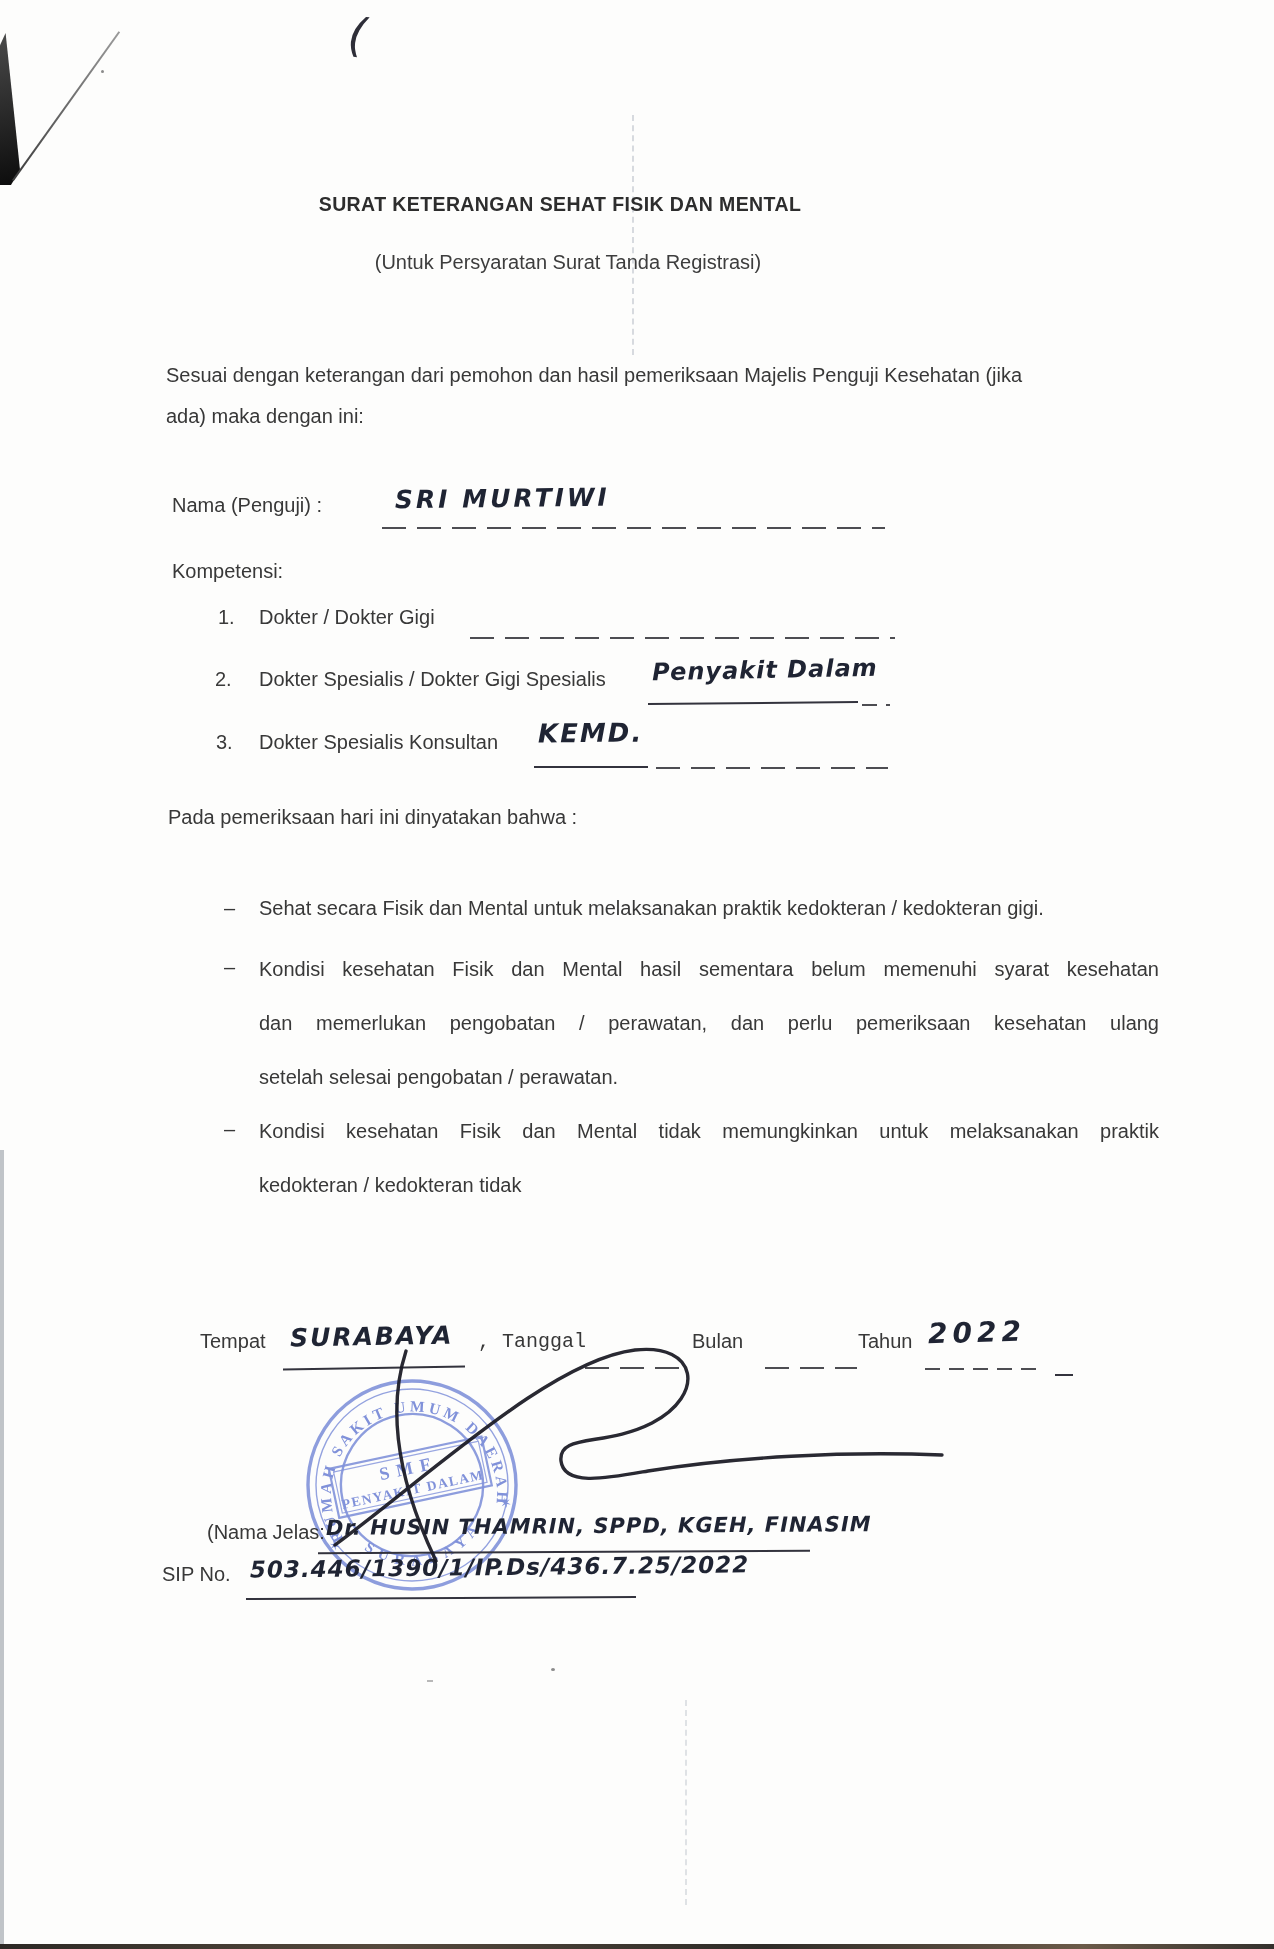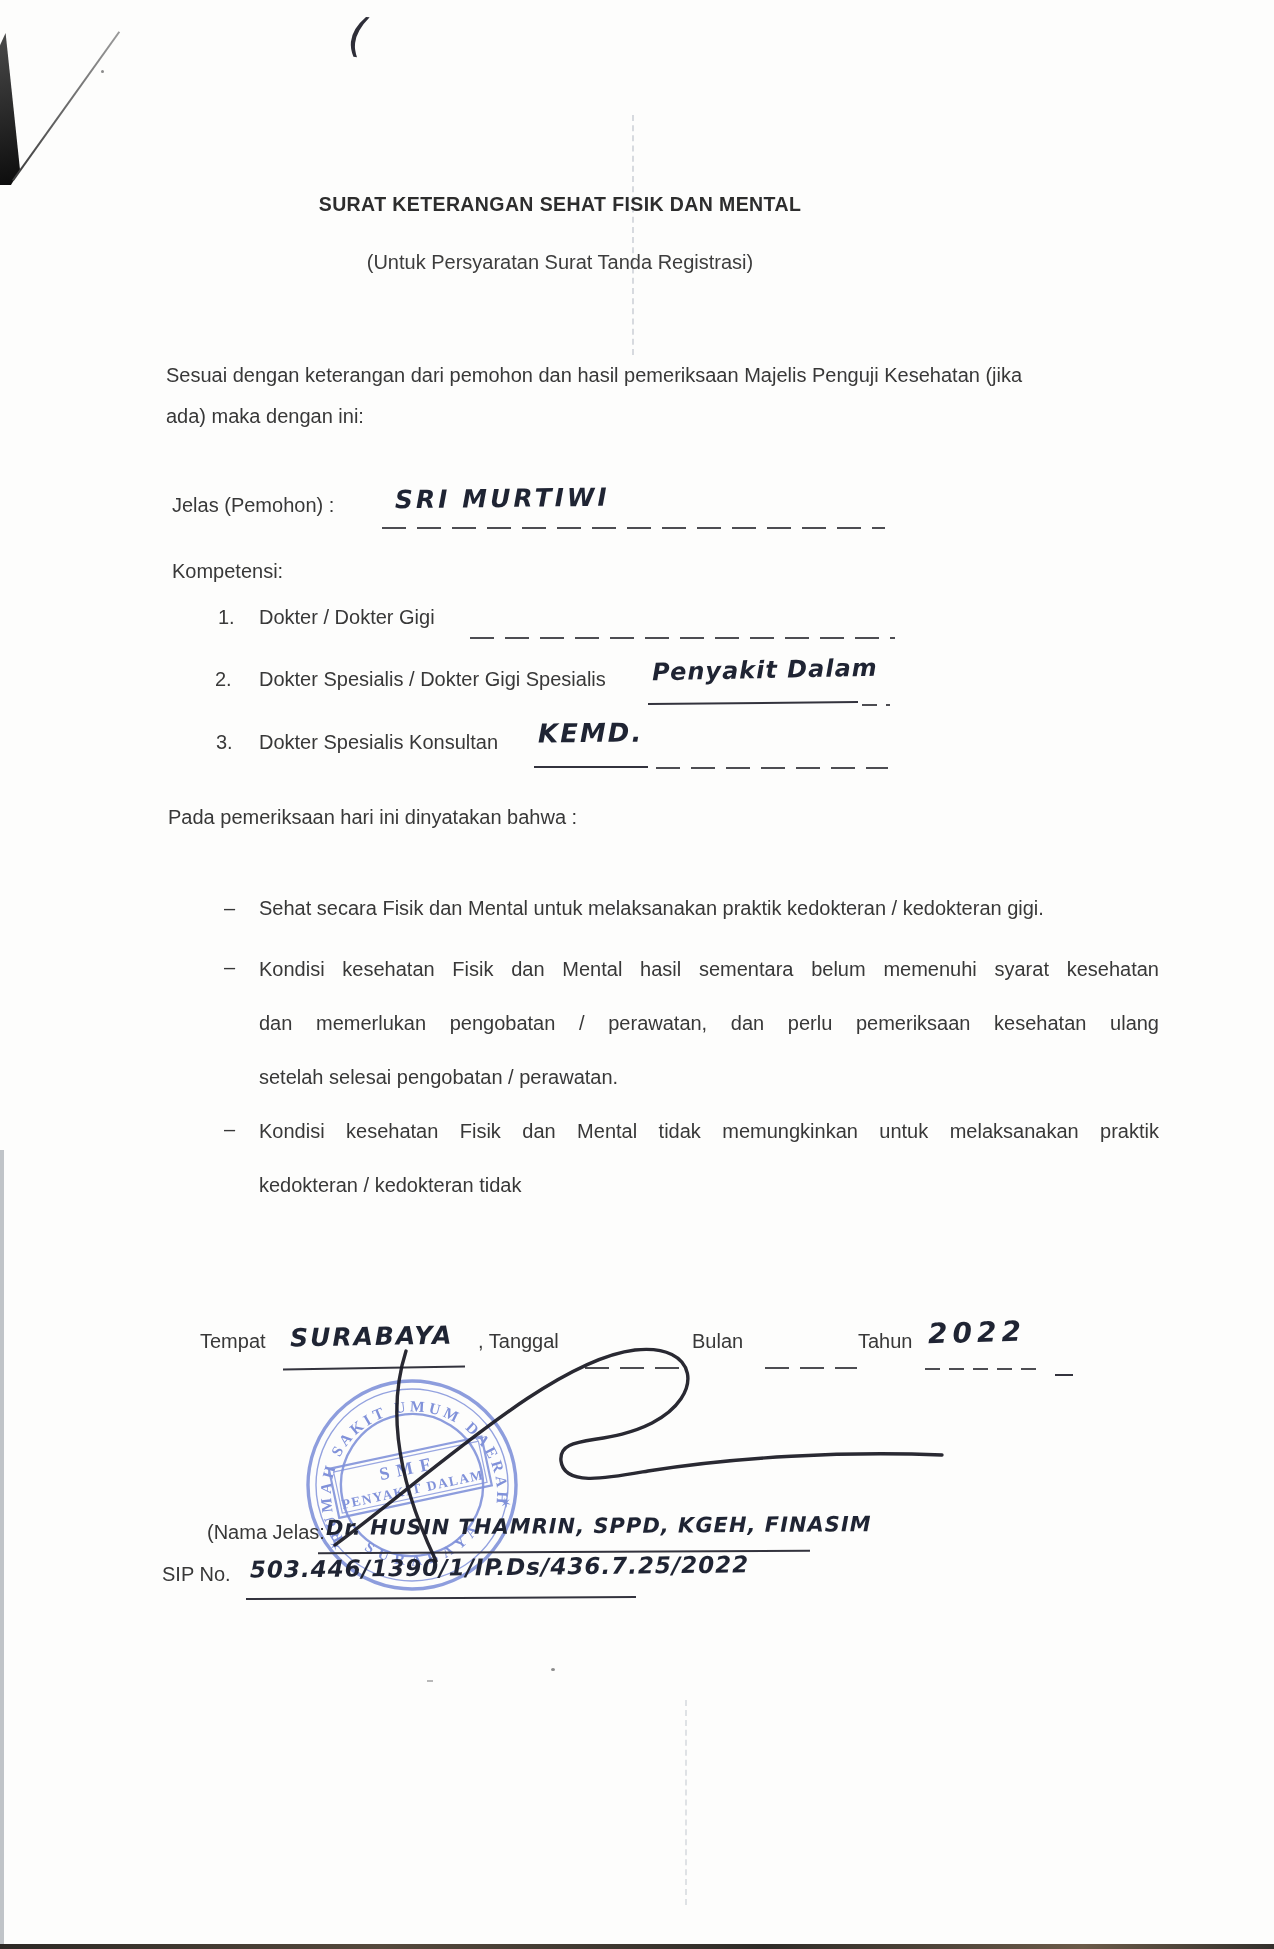--- a/index.html
+++ b/index.html
@@ -4,21 +4,21 @@
 <style>
   html,body{margin:0;padding:0;background:#e8e8e8;}
   .page{
     position:relative;width:1274px;height:1949px;background:#fdfdfc;
     overflow:hidden;font-family:"Liberation Sans",sans-serif;color:#3a3a3a;
     box-shadow:0 0 6px rgba(0,0,0,.25);
   }
   .abs{position:absolute;}
   .center-line{left:0;width:1082px;text-align:center;padding-left:38px;box-sizing:border-box;}
   .title{font-size:19.5px;font-weight:bold;color:#2d2d2d;letter-spacing:.4px;}
-  .subtitle{font-size:20px;color:#3d3d3d;}
+  .subtitle{font-size:20px;color:#3d3d3d;margin-left:8px;}
   .body-text{font-size:20px;color:#383838;}
   .list-num{font-size:20px;color:#3a3a3a;}
   .jl{text-align:justify;text-align-last:justify;}
   .stmt-line{height:54px;line-height:26px;}
   .hand{
     font-family:"DejaVu Sans",sans-serif;font-weight:bold;font-style:italic;
     color:#1f2433;white-space:nowrap;
   }
   .dashes{height:2px;background:repeating-linear-gradient(90deg,#4d4d52 0 24px,transparent 24px 35px);}
   .dashes-sm{height:2px;background:repeating-linear-gradient(90deg,#4d4d52 0 15px,transparent 15px 24px);}
@@ -50,21 +50,21 @@
   <div class="abs hand" style="left:348px;top:8px;font-size:46px;font-weight:normal;color:#2e2e38;transform:rotate(6deg);">(</div>
 
   <div class="abs center-line title" style="top:193px;">SURAT KETERANGAN SEHAT FISIK DAN MENTAL</div>
   <div class="abs center-line subtitle" style="top:251px;">(Untuk Persyaratan Surat Tanda Registrasi)</div>
 
   <div class="abs body-text" style="left:166px;top:355px;width:1020px;line-height:41px;">
     <div>Sesuai dengan keterangan dari pemohon dan hasil pemeriksaan Majelis Penguji Kesehatan (jika</div>
     <div>ada) maka dengan ini:</div>
   </div>
 
-  <div class="abs body-text" style="left:172px;top:494px;">Jelas (Pemohon) :</div>
+  <div class="abs body-text" style="left:172px;top:494px;">Nama (Penguji) :</div>
   <div class="abs hand" style="left:395px;top:484px;font-size:25px;letter-spacing:3px;transform:rotate(-.7deg);">SRI MURTIWI</div>
   <div class="abs dashes" style="left:382px;top:527px;width:503px;"></div>
 
   <div class="abs body-text" style="left:172px;top:560px;">Kompetensi:</div>
 
   <div class="abs list-num" style="left:218px;top:606px;">1.</div>
   <div class="abs body-text" style="left:259px;top:606px;">Dokter / Dokter Gigi</div>
   <div class="abs dashes" style="left:470px;top:637px;width:425px;"></div>
 
   <div class="abs list-num" style="left:215px;top:668px;">2.</div>
@@ -119,21 +119,21 @@
       <text x="46" y="188" fill="#6b7fd4" stroke="none" font-size="14">✶</text>
       <text x="222" y="182" fill="#6b7fd4" stroke="none" font-size="14">✶</text>
       <text x="140" y="129" fill="#6b7fd4" stroke="none" text-anchor="middle" font-family="Liberation Serif, serif" font-weight="bold" font-size="18" letter-spacing="7">SMF</text>
       <text x="140" y="149" fill="#6b7fd4" stroke="none" text-anchor="middle" font-family="Liberation Serif, serif" font-weight="bold" font-size="13.5" letter-spacing="1.5">PENYAKIT DALAM</text>
     </g>
   </svg>
 
   <div class="abs body-text" style="left:200px;top:1330px;z-index:3;">Tempat</div>
   <div class="abs hand" style="left:290px;top:1322px;font-size:25px;letter-spacing:2px;transform:rotate(-1deg);z-index:3;">SURABAYA</div>
   <div class="abs uline" style="left:283px;top:1367px;width:182px;transform:rotate(-1deg);z-index:3;"></div>
-  <div class="abs body-text" style="left:478px;top:1330px;z-index:3;">, Tanggal</div>
+  <div class="abs body-text" style="left:478px;top:1330px;z-index:3;font-family:Liberation Mono, monospace;">, Tanggal</div>
   <div class="abs dashes" style="left:585px;top:1367px;width:95px;z-index:3;"></div>
   <div class="abs body-text" style="left:692px;top:1330px;z-index:3;">Bulan</div>
   <div class="abs dashes" style="left:765px;top:1367px;width:92px;z-index:3;"></div>
   <div class="abs body-text" style="left:858px;top:1330px;z-index:3;">Tahun</div>
   <div class="abs hand" style="left:928px;top:1316px;font-size:28px;letter-spacing:5px;transform:rotate(-1.5deg);z-index:3;">2022</div>
   <div class="abs dashes-sm" style="left:925px;top:1368px;width:118px;z-index:3;"></div>
   <div class="abs uline" style="left:1055px;top:1374px;width:18px;z-index:3;"></div>
 
   <svg class="abs sig-svg" style="left:290px;top:1335px;z-index:4;" width="680" height="240" viewBox="0 0 680 240">
     <g fill="none" stroke="#191923" stroke-width="3.4" stroke-linecap="round">

